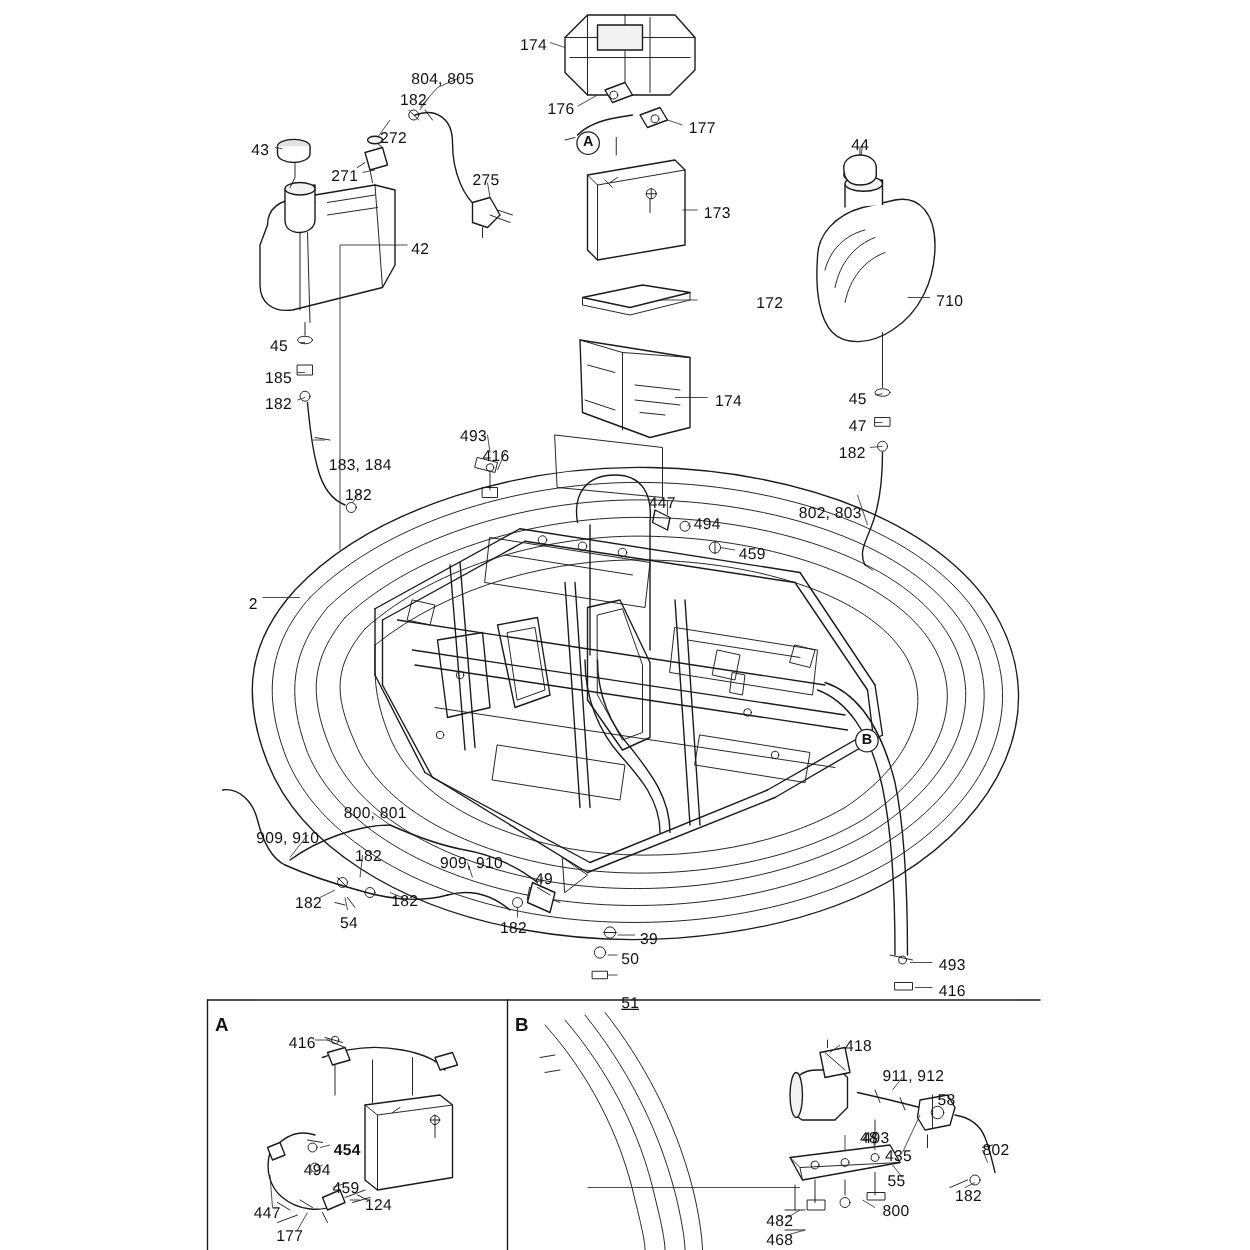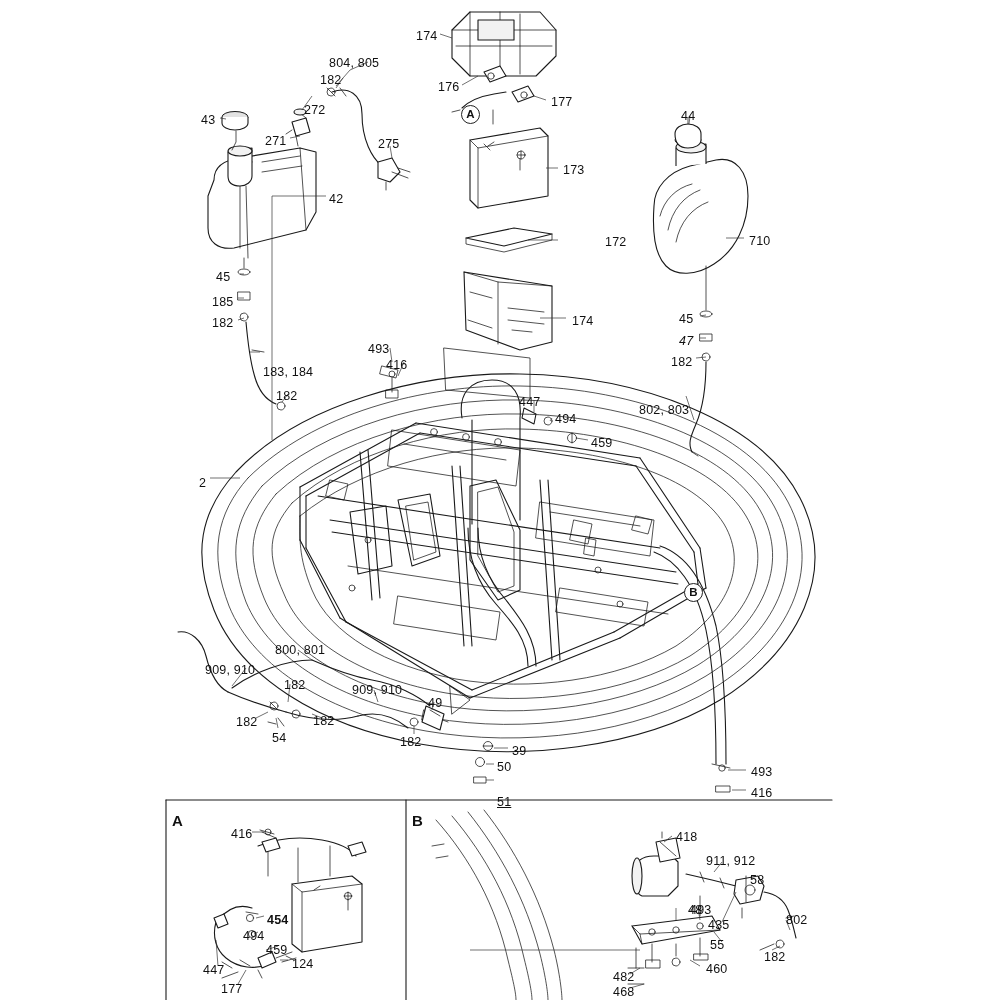--- a/index.html
+++ b/index.html
@@ -489,21 +489,21 @@
   <div class="callout" style="left:378px; top:138px;">275</div>
   <div class="callout" style="left:563px; top:164px;">173</div>
   <div class="callout" style="left:329px; top:193px;text-align:right;">42</div>
   <div class="callout" style="left:749px; top:235px;">710</div>
   <div class="callout" style="left:563px; top:236px;margin-left:42px;">172</div>
   <div class="callout" style="left:216px; top:271px;">45</div>
   <div class="callout" style="left:212px; top:296px;">185</div>
   <div class="callout" style="left:212px; top:317px;">182</div>
   <div class="callout" style="left:572px; top:315px;">174</div>
   <div class="callout" style="left:679px; top:313px;">45</div>
-  <div class="callout" style="left:679px; top:335px;font-style:italic;">47</div>
+  <div class="callout" style="left:679px; top:335px;">47</div>
   <div class="callout" style="left:263px; top:366px;">183, 184</div>
   <div class="callout" style="left:368px; top:343px;">493</div>
   <div class="callout" style="left:671px; top:356px;">182</div>
   <div class="callout" style="left:386px; top:359px;">416</div>
   <div class="callout" style="left:639px; top:404px;">802, 803</div>
   <div class="callout" style="left:276px; top:390px;">182</div>
   <div class="callout" style="left:519px; top:396px;">447</div>
   <div class="callout" style="left:555px; top:413px;">494</div>
   <div class="callout" style="left:591px; top:437px;">459</div>
   <div class="callout" style="left:199px; top:477px;">2</div>
@@ -529,18 +529,18 @@
   <div class="callout" style="left:688px; top:904px;">48</div>
   <div class="callout" style="left:690px; top:904px;">493</div>
   <div class="callout" style="left:786px; top:914px;">802</div>
   <div class="callout" style="left:243px; top:930px;">494</div>
   <div class="callout" style="left:708px; top:919px;">435</div>
   <div class="callout" style="left:266px; top:944px;">459</div>
   <div class="callout" style="left:710px; top:939px;">55</div>
   <div class="callout" style="left:292px; top:958px;">124</div>
   <div class="callout" style="left:764px; top:951px;">182</div>
   <div class="callout" style="left:203px; top:964px;">447</div>
-  <div class="callout" style="left:706px; top:963px;">460</div>
+  <div class="callout" style="left:706px; top:963px;">800</div>
   <div class="callout" style="left:613px; top:971px;">482</div>
   <div class="callout" style="left:613px; top:986px;">468</div>
   <div class="callout" style="left:221px; top:983px;">177</div>
 
 </div>
 
 </body></html>

